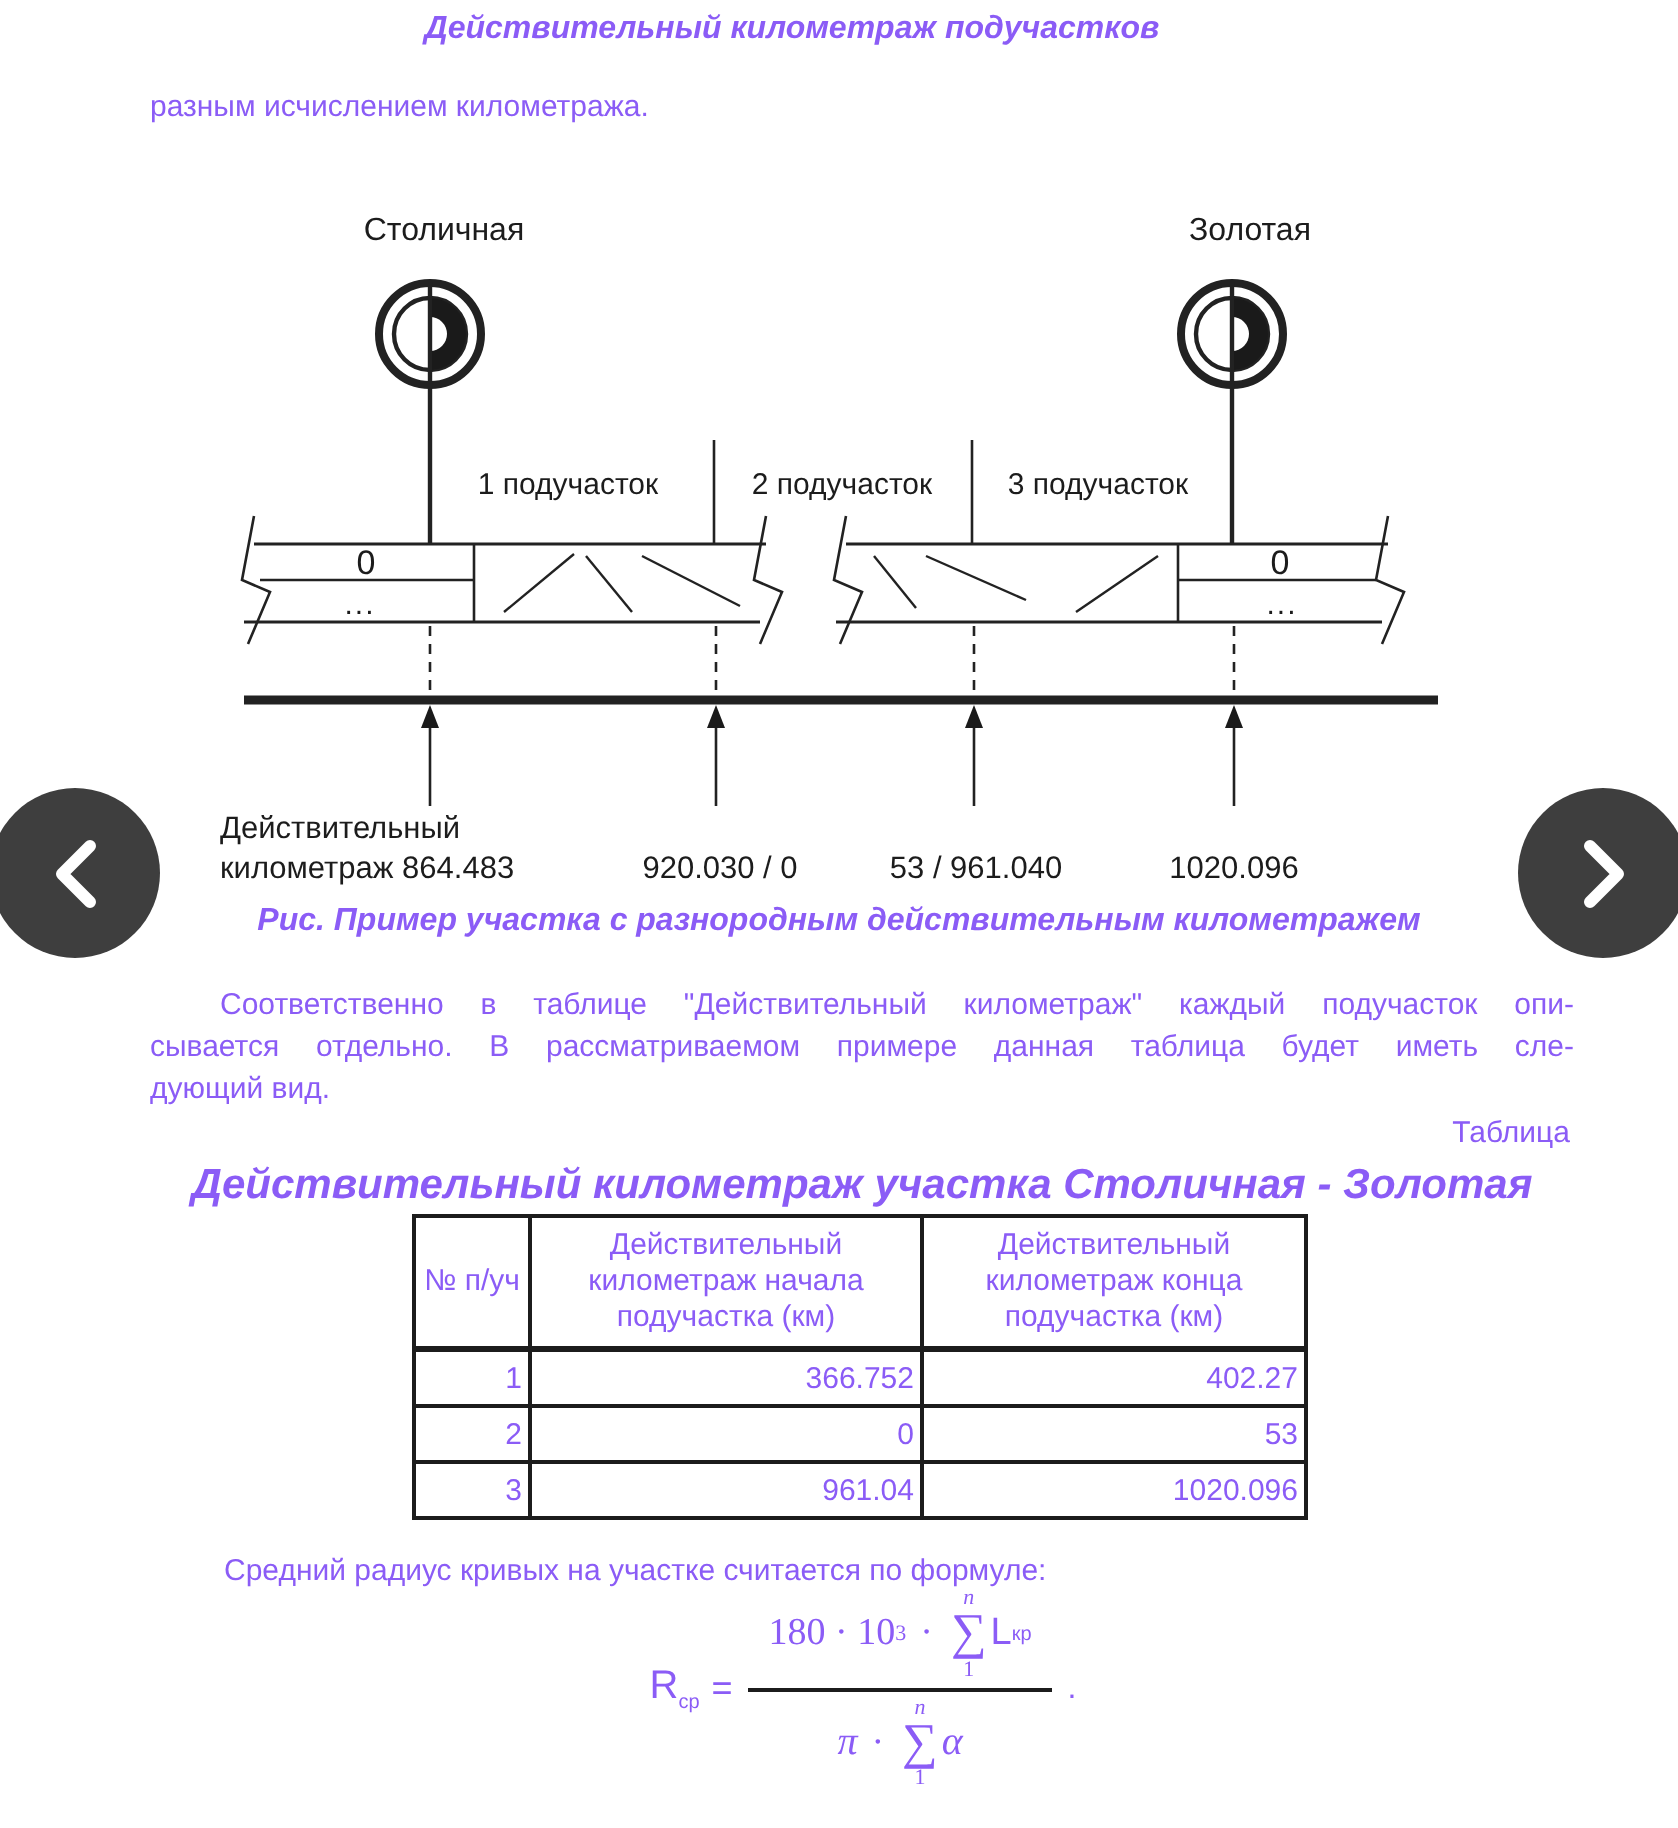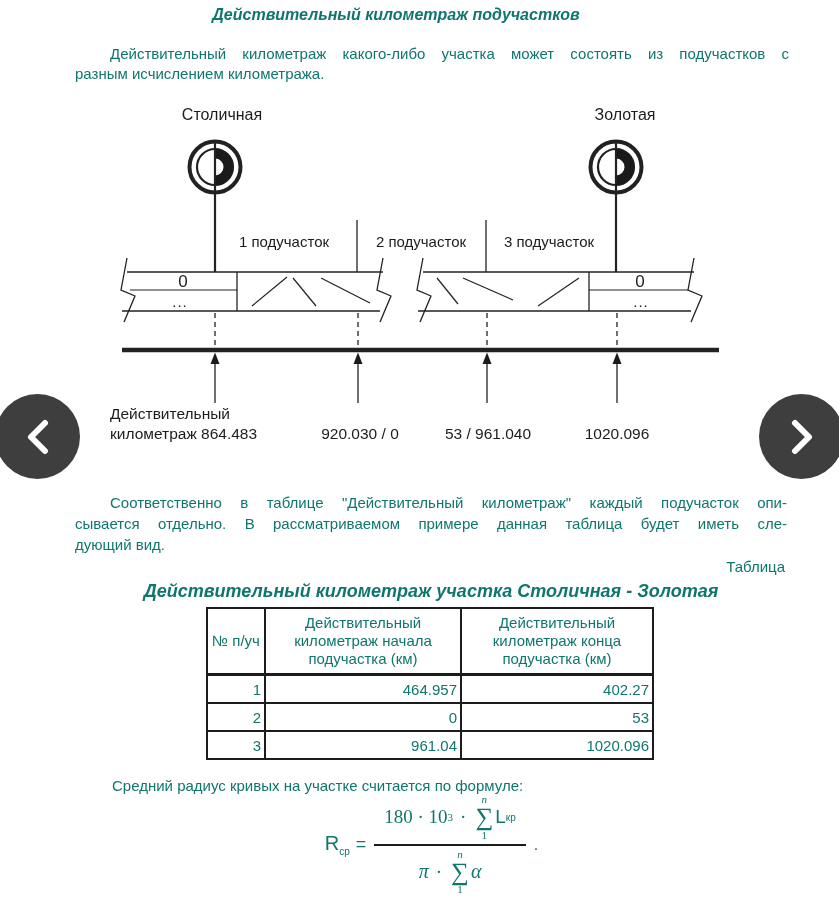--- a/index.html
+++ b/index.html
@@ -1,17 +1,17 @@
 <!DOCTYPE html>
 <html><head>
 <meta charset="utf-8">
 <style>
   html,body{margin:0;padding:0;background:#fff;}
   .page{position:relative;width:839px;height:914px;background:#fff;overflow:hidden;
-        font-family:"Liberation Sans",sans-serif;color:#0f766e;}
+        font-family:"Liberation Sans",sans-serif;color:#8b5cf6;}
 
   .doc-title{position:absolute;top:6px;left:0;width:792px;text-align:center;
              font-size:16px;font-weight:bold;font-style:italic;}
 
   .para{position:absolute;left:75px;width:714px;font-size:15px;line-height:20px;}
   .p-intro{top:44px;}
   .p-body2{top:492px;line-height:21px;width:712px;}
   .jline{text-align:justify;text-align-last:justify;}
   .ind{text-indent:35px;}
 
@@ -30,21 +30,21 @@
 
   .fig-caption{position:absolute;top:452px;left:12px;width:815px;text-align:center;
                font-size:16px;font-weight:bold;font-style:italic;}
 
   .nav-btn{position:absolute;top:394px;width:85px;height:85px;border-radius:50%;
            background:#3e3e3e;display:flex;align-items:center;justify-content:center;cursor:pointer;}
   .nav-prev{left:-5px;} .nav-next{left:759px;}
 
   .table-note{position:absolute;top:558px;left:75px;width:710px;text-align:right;font-size:15px;}
   .tbl-title{position:absolute;top:581px;left:25px;width:812px;text-align:center;
-             font-size:18px;font-weight:bold;font-style:italic;}
+             font-size:21px;font-weight:bold;font-style:italic;}
 
   table.km{position:absolute;top:607px;left:206px;border-collapse:collapse;table-layout:fixed;
            width:446px;}
   table.km th{border:2px solid #1c1c1c;border-bottom:3px solid #1c1c1c;font-weight:normal;
               font-size:15px;line-height:18px;padding:5px 4px;text-align:center;vertical-align:middle;margin-left:20px;}
   table.km td{border:2px solid #1c1c1c;font-size:15px;height:24px;text-align:right;
               padding:1px 3px 1px 0;vertical-align:middle;}
 
   .formula-intro{position:absolute;top:777px;left:112px;font-size:15px;}
   .formula{position:absolute;top:794px;left:12px;width:839px;display:flex;
@@ -68,21 +68,20 @@
   .f-tail{font-size:16px;margin-left:8px;}
 </style>
 </head>
 <body>
 
 <div class="page">
 
   <div class="doc-title">Действительный километраж подучастков</div>
 
   <div class="para p-intro">
-    <div class="jline ind">Действительный километраж какого-либо участка может состоять из подучастков с</div>
     <div>разным исчислением километража.</div>
   </div>
 
   <svg class="fig" width="839" height="348" viewBox="0 0 839 348">
 
     <g>
       <circle cx="215" cy="67" r="25.5" fill="#fff" class="sline w4"></circle>
       <circle cx="215" cy="67" r="18" fill="#fff" class="sline w22"></circle>
       <path d="M215,49 A18,18 0 0 1 215,85 Z" fill="#1a1a1a"></path>
       <path d="M215,58.5 A8.5,8.5 0 0 1 215,75.5 Z" fill="#fff"></path>
@@ -151,20 +150,21 @@
       <path d="M617,252.5 L612.5,264 L621.5,264 Z" fill="#1a1a1a"></path>
     </g>
 
     <text class="t-km" x="110" y="319">Действительный</text>
     <text class="t-km" x="110" y="339">километраж 864.483</text>
     <text class="t-mark" x="360" y="339">920.030 / 0</text>
     <text class="t-mark" x="488" y="339">53 / 961.040</text>
     <text class="t-mark" x="617" y="339">1020.096</text>
   </svg>
 
+  <div class="fig-caption">Рис. Пример участка с разнородным действительным  километражем</div>
 
   <div class="nav-btn nav-prev">
     <svg width="34" height="44" viewBox="0 0 34 44">
       <polyline points="24,8 10,22 24,36" fill="none" stroke="#fff" stroke-width="6" stroke-linecap="round" stroke-linejoin="round"></polyline>
     </svg>
   </div>
   <div class="nav-btn nav-next">
     <svg width="34" height="44" viewBox="0 0 34 44">
       <polyline points="10,8 24,22 10,36" fill="none" stroke="#fff" stroke-width="6" stroke-linecap="round" stroke-linejoin="round"></polyline>
     </svg>
@@ -188,21 +188,21 @@
     <thead>
       <tr>
         <th>№ п/уч</th>
         <th>Действительный километраж начала подучастка (км)</th>
         <th>Действительный километраж конца подучастка (км)</th>
       </tr>
     </thead>
     <tbody>
       <tr>
         <td>1</td>
-        <td>464.957</td>
+        <td>366.752</td>
         <td>402.27</td>
       </tr>
       <tr>
         <td>2</td>
         <td>0</td>
         <td>53</td>
       </tr>
       <tr>
         <td>3</td>
         <td>961.04</td>

